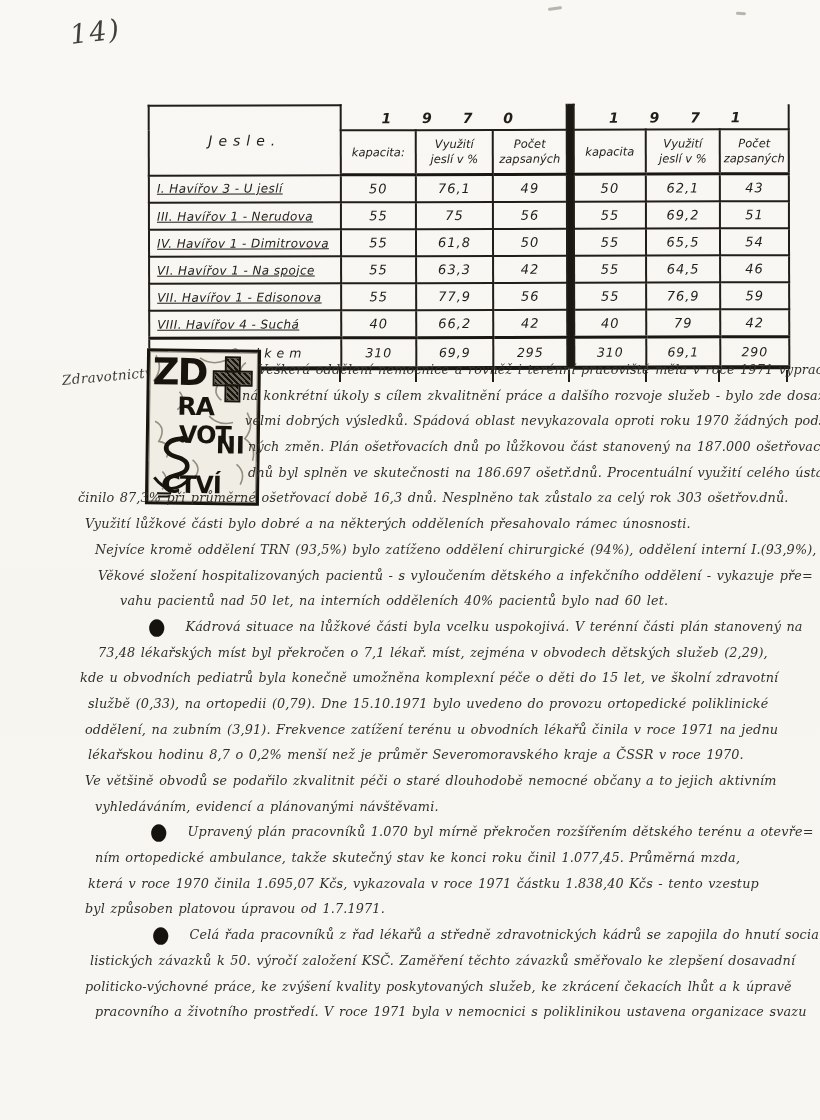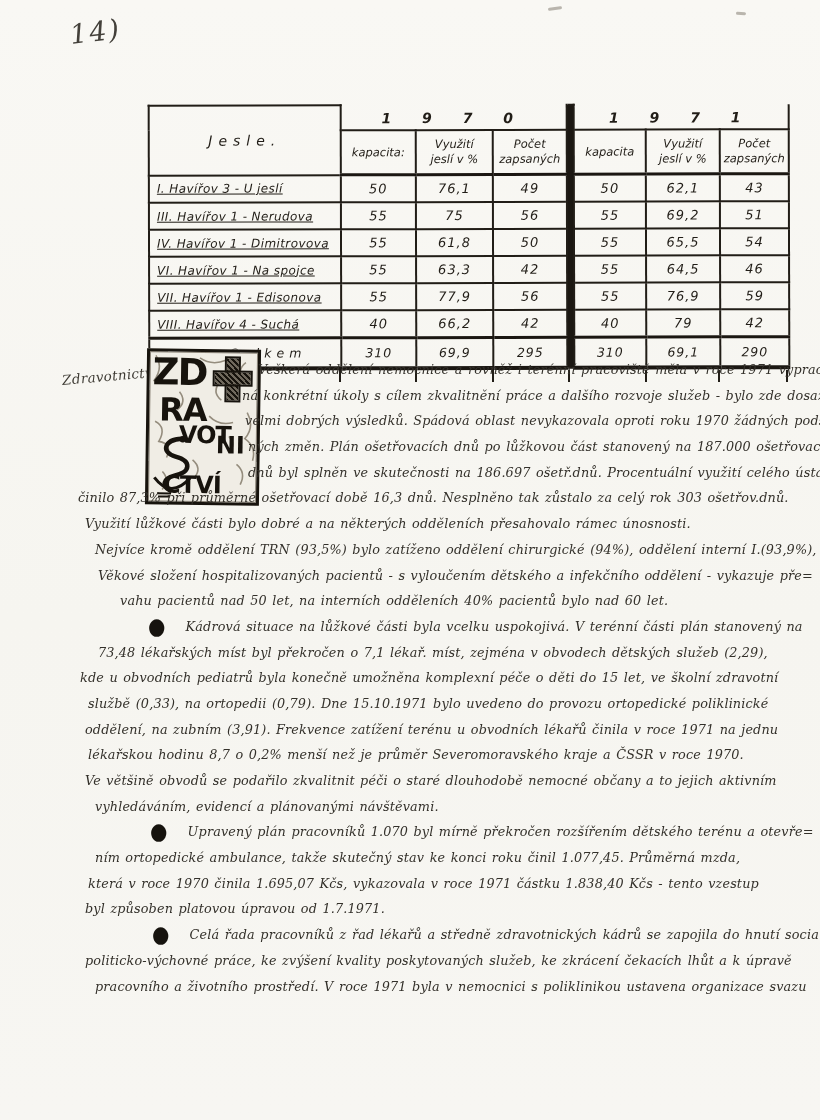--- a/index.html
+++ b/index.html
@@ -33,21 +33,21 @@
   tr.r-total td.c-label{text-align:right;padding-right:34px;letter-spacing:5px;font-size:12.5px;}
   .stub{position:absolute;width:2px;height:12px;background:#211d17;top:100%;}
 
   
   .logo{position:absolute;left:146px;top:349px;width:108px;height:150px;
         border:3px solid #17130d;background:#f0ede5;transform:rotate(0.8deg);
         box-shadow:inset 0 0 0 1px #8d867a;}
   .logo .letter{position:absolute;font-family:"DejaVu Sans",sans-serif;font-weight:bold;
         color:#17130d;line-height:1;}
   .lt-zd{left:3px;top:2px;font-size:37px;letter-spacing:-2px;}
-  .lt-ra{left:10px;top:42px;font-size:32px;letter-spacing:-1px;}
+  .lt-ra{left:28px;top:42px;font-size:25px;letter-spacing:-1px;}
   .lt-vot{left:30px;top:71px;font-size:24px;letter-spacing:-1px;}
   .lt-ni{left:67px;top:81px;font-size:24px;}
   .lt-ctvi{left:15px;top:121px;font-size:24px;letter-spacing:-1px;}
   .cross{position:absolute;right:5px;top:4px;width:40px;height:46px;}
   .cross .bar{position:absolute;border:2px solid #17130d;
         background:repeating-linear-gradient(45deg,#17130d 0 2px,#6f685c 2px 4px);}
   .cross .v{left:12px;top:0;width:12px;height:42px;}
   .cross .h{left:0;top:14px;width:36px;height:12px;}
   .logo svg{position:absolute;}
   .deco{left:0;top:0;}
@@ -222,18 +222,19 @@
         <div class="tline" style="padding-left: 18px;">službě (0,33), na ortopedii (0,79). Dne 15.10.1971 bylo uvedeno do provozu ortopedické poliklinické</div>
         <div class="tline" style="padding-left: 15px;">oddělení, na zubním (3,91). Frekvence zatížení terénu u obvodních lékařů činila v roce 1971 na jednu</div>
         <div class="tline" style="padding-left: 18px;">lékařskou hodinu 8,7 o 0,2% menší než je průměr Severomoravského kraje a ČSSR v roce 1970.</div>
         <div class="tline" style="padding-left: 15px;">Ve většině obvodů se podařilo zkvalitnit péči o staré dlouhodobě nemocné občany a to jejich aktivním</div>
         <div class="tline" style="padding-left: 25px;">vyhledáváním, evidencí a plánovanými návštěvami.</div>
         <div class="tline" style="padding-left: 80px;"><span class="bullet">●</span>Upravený plán pracovníků 1.070 byl mírně překročen rozšířením dětského terénu a otevře=</div>
         <div class="tline" style="padding-left: 25px;">ním ortopedické ambulance, takže skutečný stav ke konci roku činil 1.077,45. Průměrná mzda,</div>
         <div class="tline" style="padding-left: 18px;">která v roce 1970 činila 1.695,07 Kčs, vykazovala v roce 1971 částku 1.838,40 Kčs - tento vzestup</div>
         <div class="tline" style="padding-left: 15px;">byl způsoben platovou úpravou od 1.7.1971.</div>
         <div class="tline" style="padding-left: 82px;"><span class="bullet">●</span>Celá řada pracovníků z řad lékařů a středně zdravotnických kádrů se zapojila do hnutí socia=</div>
+        <div class="tline" style="padding-left: 20px;">listických závazků k 50. výročí založení KSČ. Zaměření těchto závazků směřovalo ke zlepšení dosavadní</div>
         <div class="tline" style="padding-left: 15px;">politicko-výchovné práce, ke zvýšení kvality poskytovaných služeb, ke zkrácení čekacích lhůt a k úpravě</div>
         <div class="tline" style="padding-left: 25px;">pracovního a životního prostředí. V roce 1971 byla v nemocnici s poliklinikou ustavena organizace svazu</div>
       </div>
   </div>
 
 </div>
 
 </body></html>

